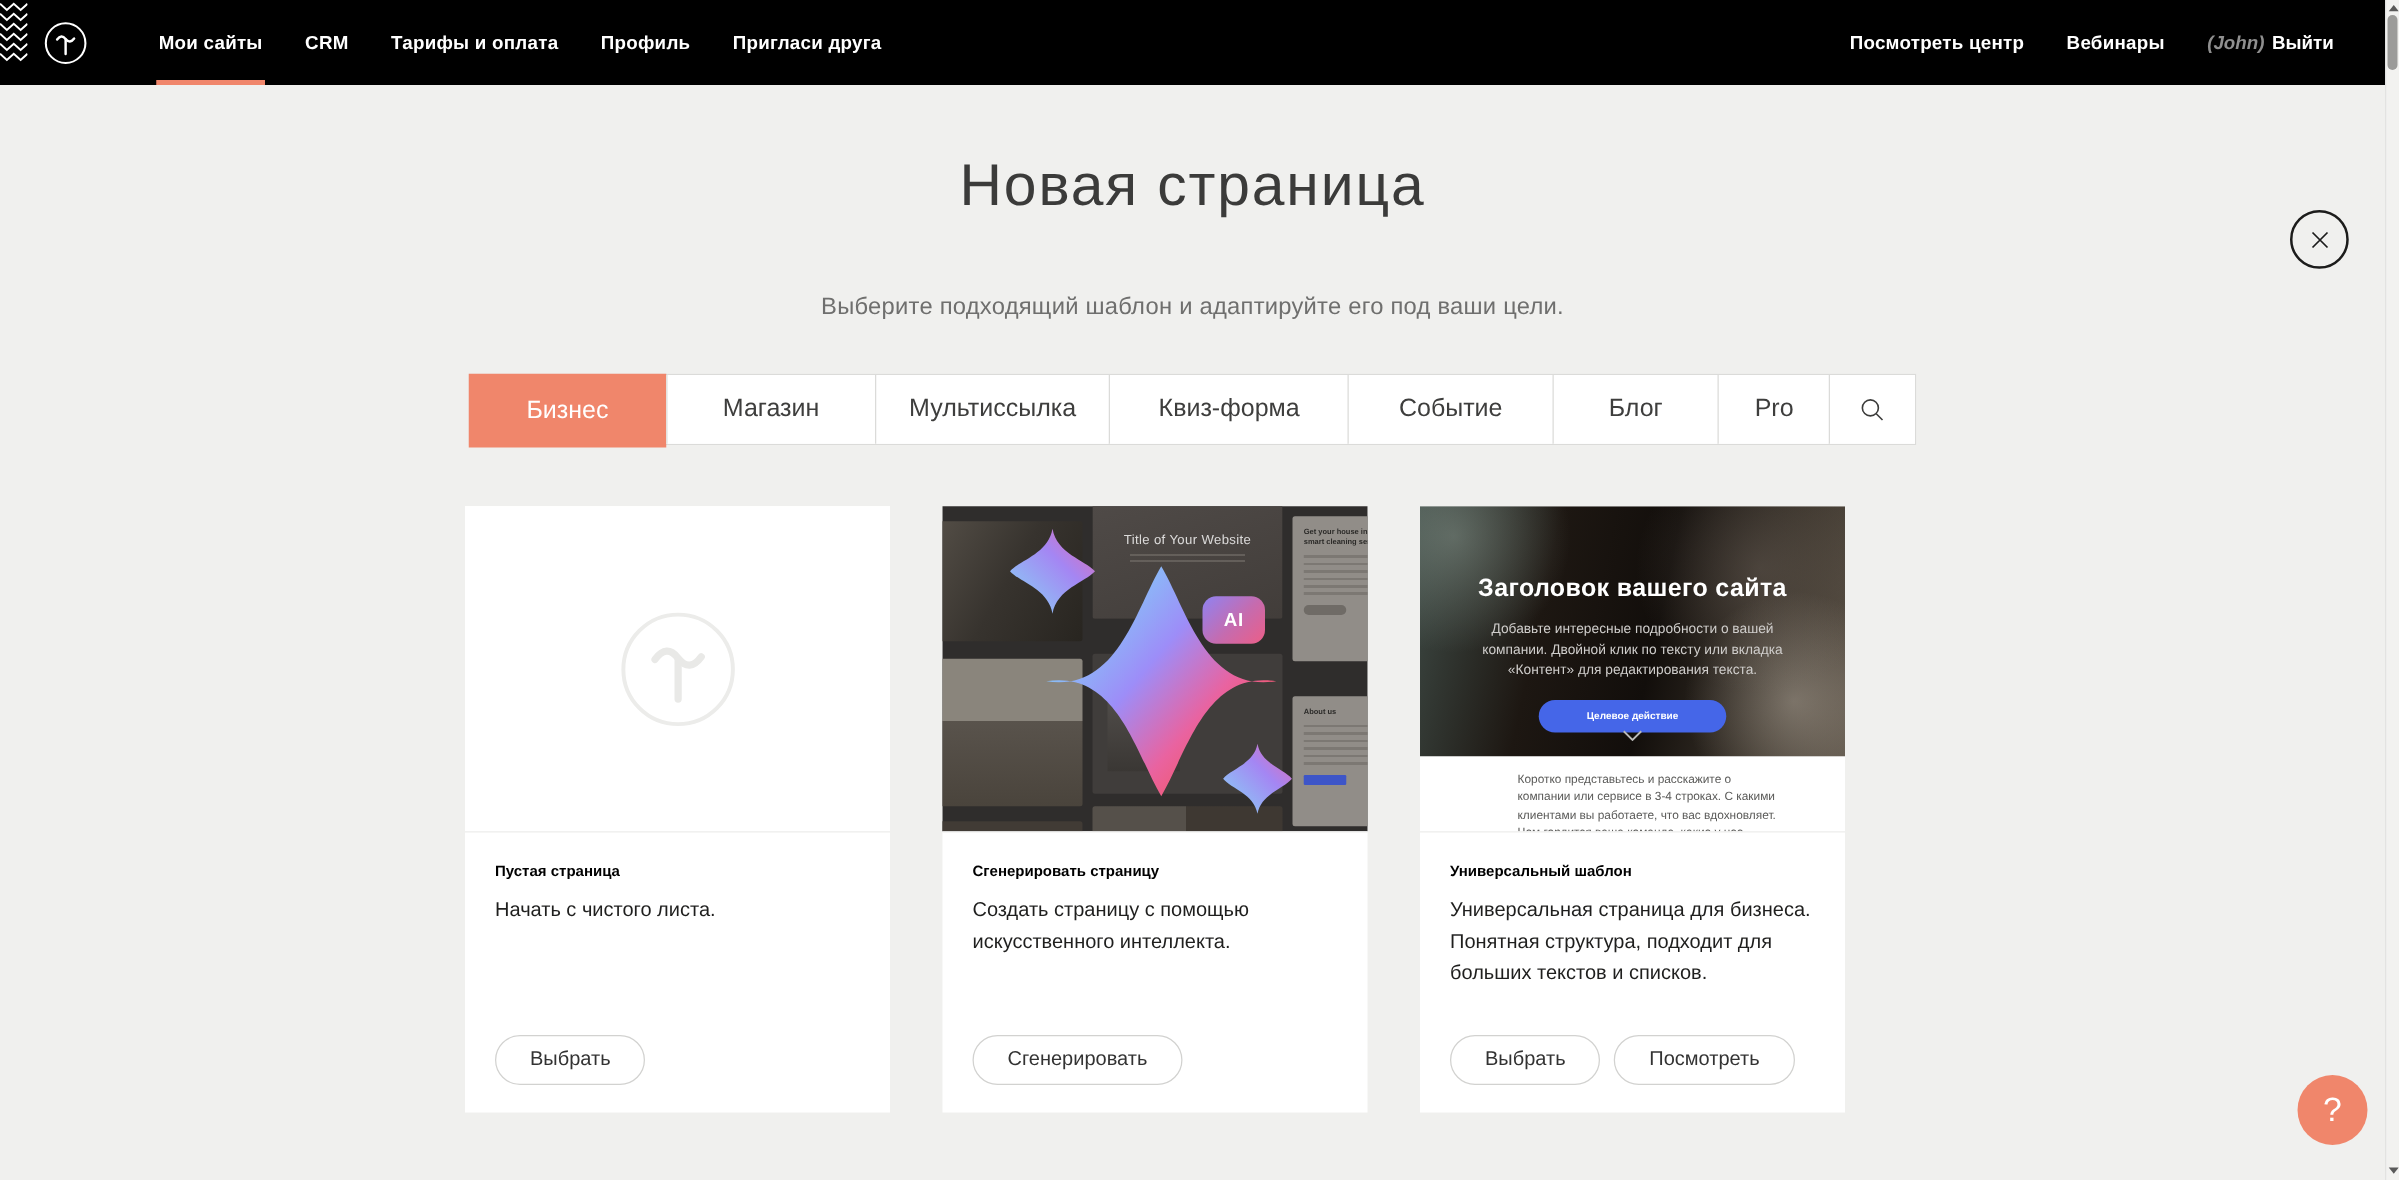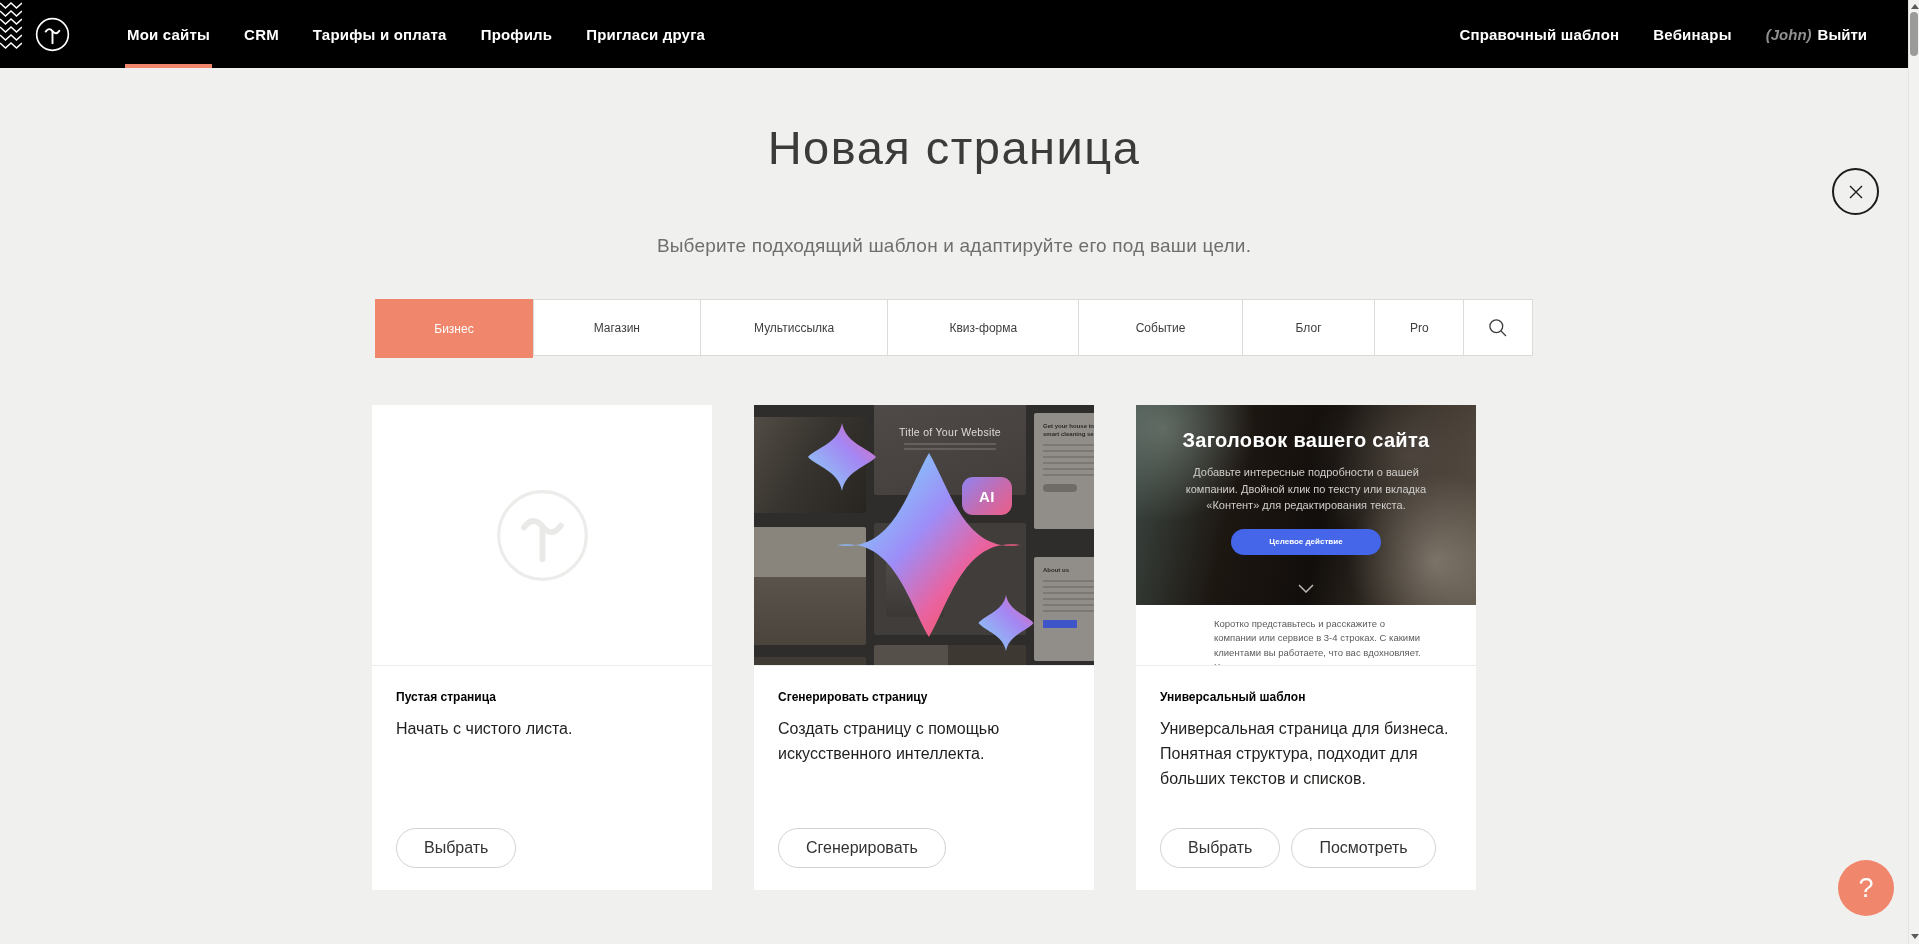--- a/index.html
+++ b/index.html
@@ -72,21 +72,21 @@
     font-size:19px; color:#6F6F6E; font-weight:400; letter-spacing:.2px;
   }
 
   
   .tabs {
     width:1158px; margin:42px auto 0; height:57px;
     display:flex; background:#fff; border:1px solid #DBDBD9;
   }
   .tab {
     display:flex; align-items:center; justify-content:center;
-    font-size:12px; color:#3E3E3D; cursor:pointer; background:#fff;
+    font-size:20px; color:#3E3E3D; cursor:pointer; background:#fff;
     border:none; border-left:1px solid #DBDBD9; height:100%;
   }
   .tab:first-child { border-left:none; }
   .tab.active {
     background:#F0866B; color:#fff; margin:-1px 0 -1px -1px; height:59px;
     border-left:none;
   }
 
   
   .cards-row { width:1164px; margin:49px auto 0; display:flex; gap:42px; }
@@ -134,21 +134,21 @@
 
   
   .uni-hero {
     height:200px; position:relative; overflow:hidden;
     background:
       radial-gradient(circle at 8% 12%, rgba(150,165,155,.45), transparent 26%),
       radial-gradient(circle at 88% 78%, rgba(215,205,192,.38), transparent 26%),
       radial-gradient(circle at 80% 25%, rgba(110,100,92,.45), transparent 32%),
       linear-gradient(102deg,#3E4a45 0%, #1D1712 30%, #120E0B 55%, #3C352C 82%, #584F44 100%);
     display:flex; flex-direction:column; align-items:center; text-align:center;
-    padding-top:24px;
+    padding-top:55px;
   }
   .uni-hero-title { color:#fff; font-size:20px; font-weight:700; letter-spacing:.3px; }
   .uni-hero-sub { margin-top:12px; width:250px; font-size:11px; line-height:1.5; color:#CFCDCB; }
   .uni-cta {
     margin-top:15px; width:150px; height:26px; border-radius:14px; border:none;
     background:#4566E8; color:#fff; font-size:8px; font-weight:700; cursor:pointer; font-family:inherit;
   }
   .uni-chevron { position:absolute; bottom:12px; left:50%; transform:translateX(-50%); }
   .uni-body { background:#fff; height:60px; padding:12px 50px 0 78px; }
   .uni-body-text { font-size:9.5px; line-height:1.5; color:#5A5A58; }
@@ -195,21 +195,21 @@
 
   <nav class="nav-left">
     <a class="nav-item active">Мои сайты</a>
     <a class="nav-item">CRM</a>
     <a class="nav-item">Тарифы и оплата</a>
     <a class="nav-item">Профиль</a>
     <a class="nav-item">Пригласи друга</a>
   </nav>
 
   <nav class="nav-right">
-    <a class="nav-item">Справочный шаблон</a>
+    <a class="nav-item">Посмотреть центр</a>
     <a class="nav-item">Вебинары</a>
     <span class="user-box">
       <span class="user-name">(John)</span>
       <a class="logout">Выйти</a>
     </span>
   </nav>
 </header>
 
 <main>
   <button class="close-btn">

